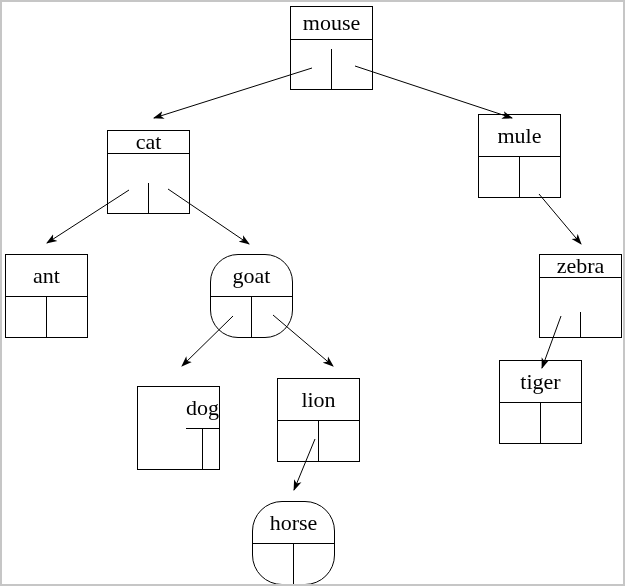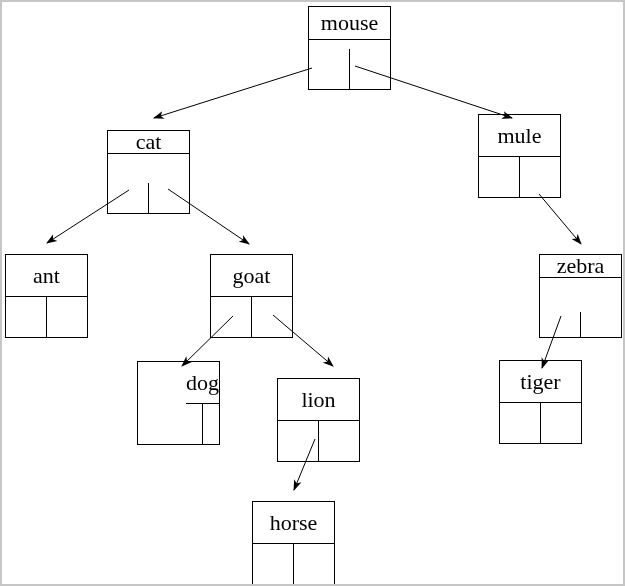--- a/index.html
+++ b/index.html
@@ -50,30 +50,30 @@
     display: flex;
   }
   .cell-left {
     flex: 1 1 50%;
     border-right: 1px solid #000000;
   }
   .cell-right {
     flex: 1 1 50%;
   }
   
-  .pos-mouse { left: 306px; top: 4px; gap: 9px; }
+  .pos-mouse { left: 288px; top: 4px; gap: 9px; }
   .pos-cat   { left: 105px; top: 128px; gap: 29px; }
   .pos-mule  { left: 476px; top: 112px; }
   .pos-ant   { left: 3px;   top: 252px; }
-  .pos-goat  { left: 208px; top: 252px; }
+  .pos-goat  { left: 208px; top: 252px; border-radius: 28px; }
   .pos-zebra { left: 537px; top: 252px; gap: 34px; }
-  .pos-dog   { left: 135px; top: 359px; padding-left: 48px; }
+  .pos-dog   { left: 135px; top: 384px; padding-left: 48px; }
   .pos-lion  { left: 275px; top: 376px; }
   .pos-tiger { left: 497px; top: 358px; }
-  .pos-horse { left: 250px; top: 499px; }
+  .pos-horse { left: 250px; top: 499px; border-radius: 30px; }
 </style>
 </head>
 <body>
 
 <div class="canvas">
 
   <div class="node pos-mouse">
     <div class="node-label">mouse</div>
     <div class="node-cells">
       <div class="cell-left"></div>

